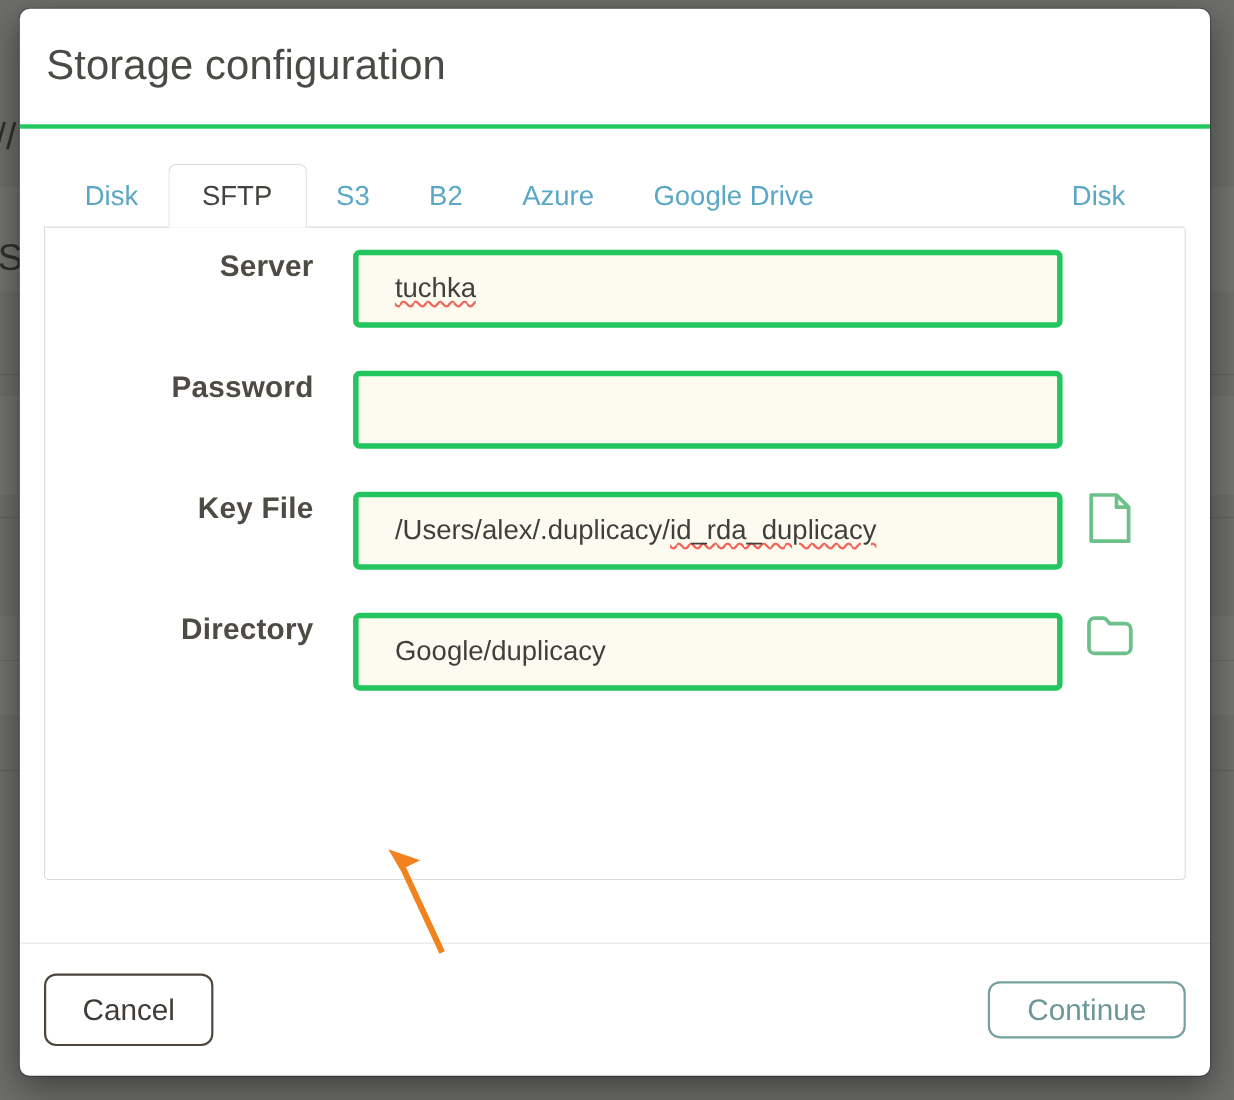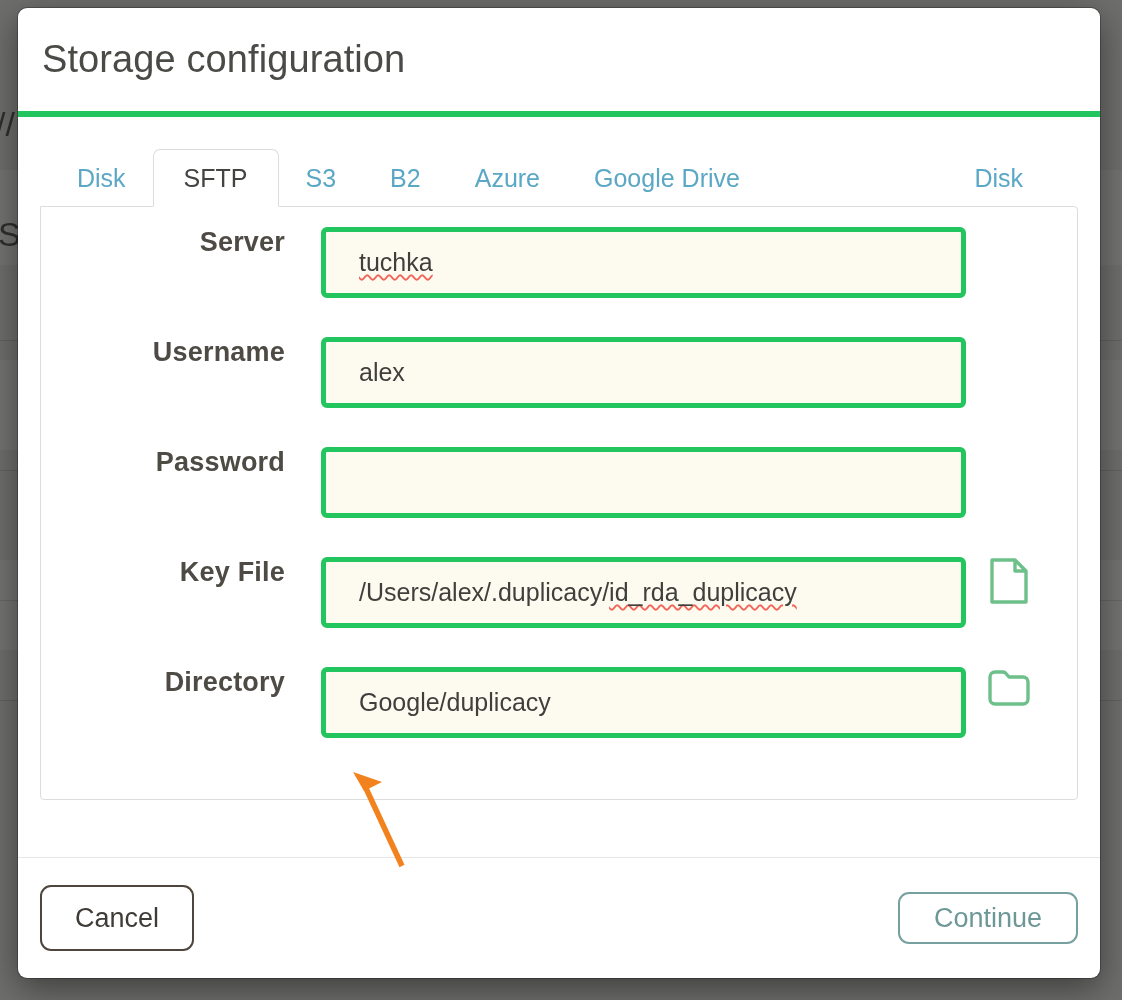--- a/index.html
+++ b/index.html
@@ -55,21 +55,21 @@
     box-shadow: 0 10px 34px rgba(0,0,0,0.45), 0 0 0 1px rgba(0,0,0,0.25);
     display: flex;
     flex-direction: column;
     overflow: hidden;
   }
 
   
   #modal-header {
     height: 109px;
     min-height: 109px;
-    border-bottom: 6px solid #22c55e;
+    border-bottom: 4px solid #22c55e;
     display: flex;
     align-items: center;
     padding: 0 24px;
     box-sizing: border-box;
   }
   #modal-title {
     font-size: 38px;
     color: #4a4a46;
     font-weight: 400;
     letter-spacing: 0.1px;
@@ -258,27 +258,20 @@
     <div id="tab-panel">
 
       <div class="form-row">
         <div class="field-label">Server</div>
         <div class="field-input">
           <span class="spell">tuchka</span>
         </div>
         <div class="field-action"></div>
       </div>
 
-      <div class="form-row">
-        <div class="field-label">Username</div>
-        <div class="field-input">
-          <span>alex</span>
-        </div>
-        <div class="field-action"></div>
-      </div>
 
       <div class="form-row">
         <div class="field-label">Password</div>
         <div class="field-input">
           <span></span>
         </div>
         <div class="field-action"></div>
       </div>
 
       <div class="form-row">

